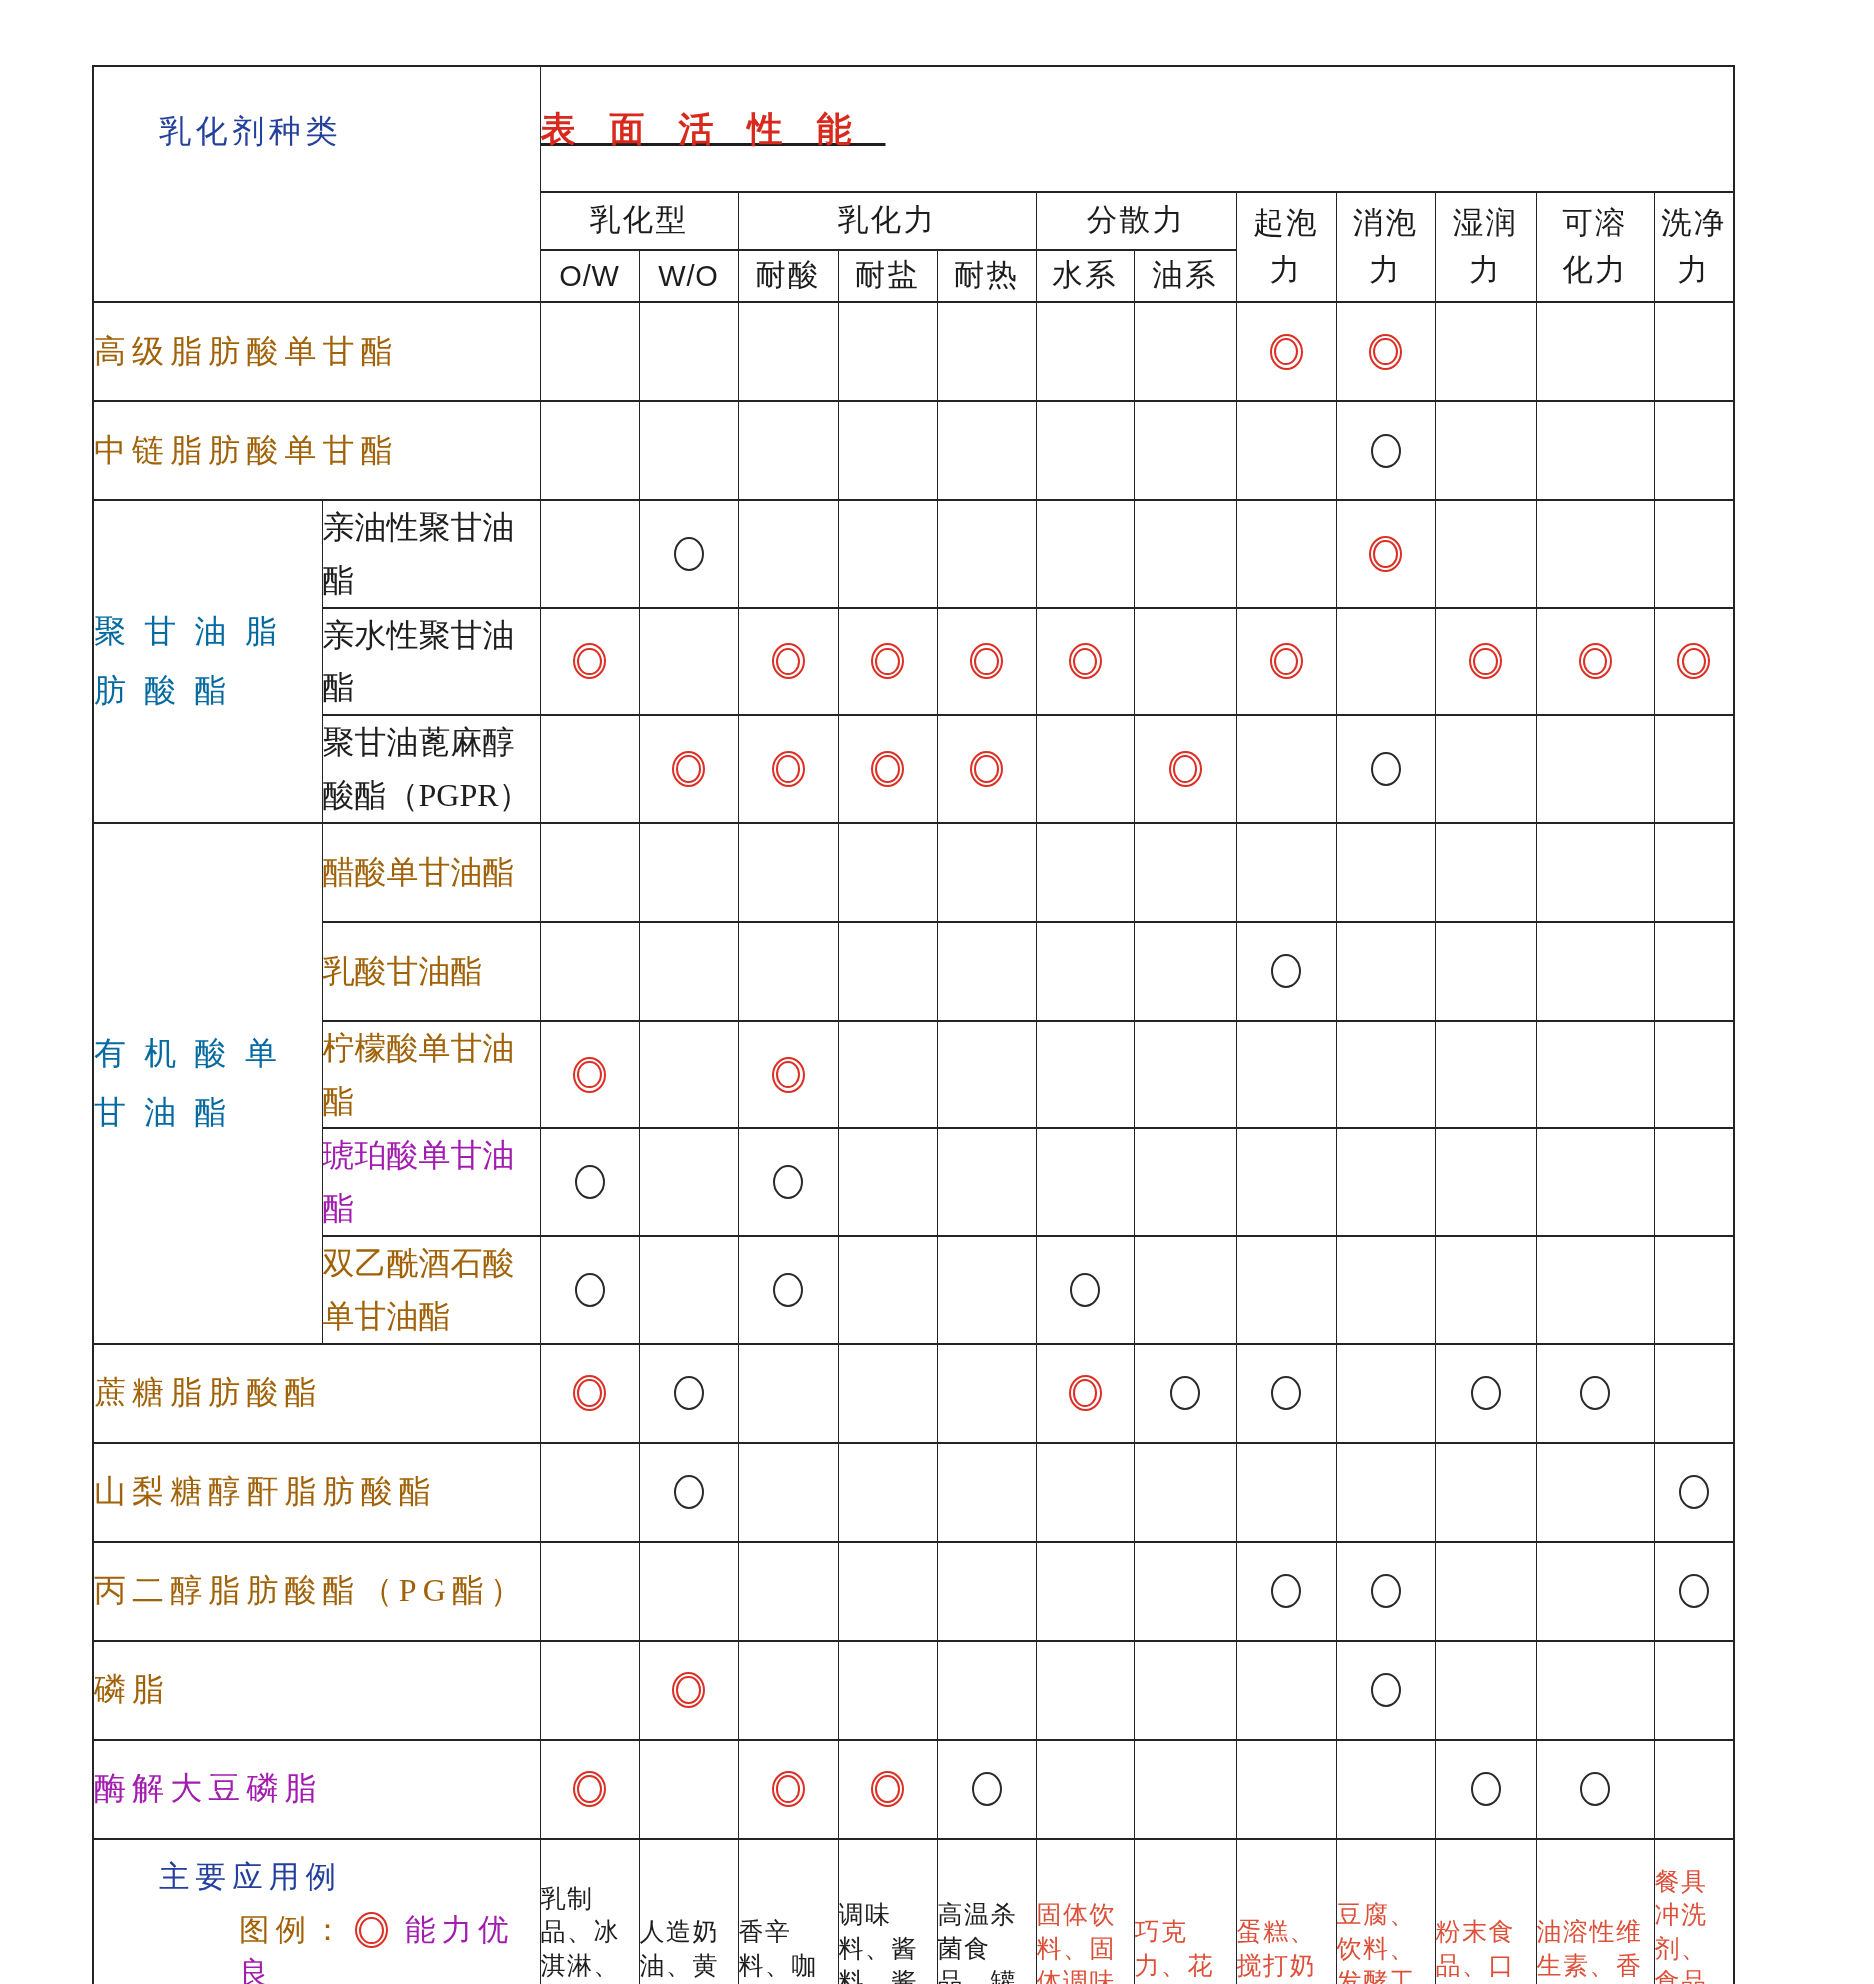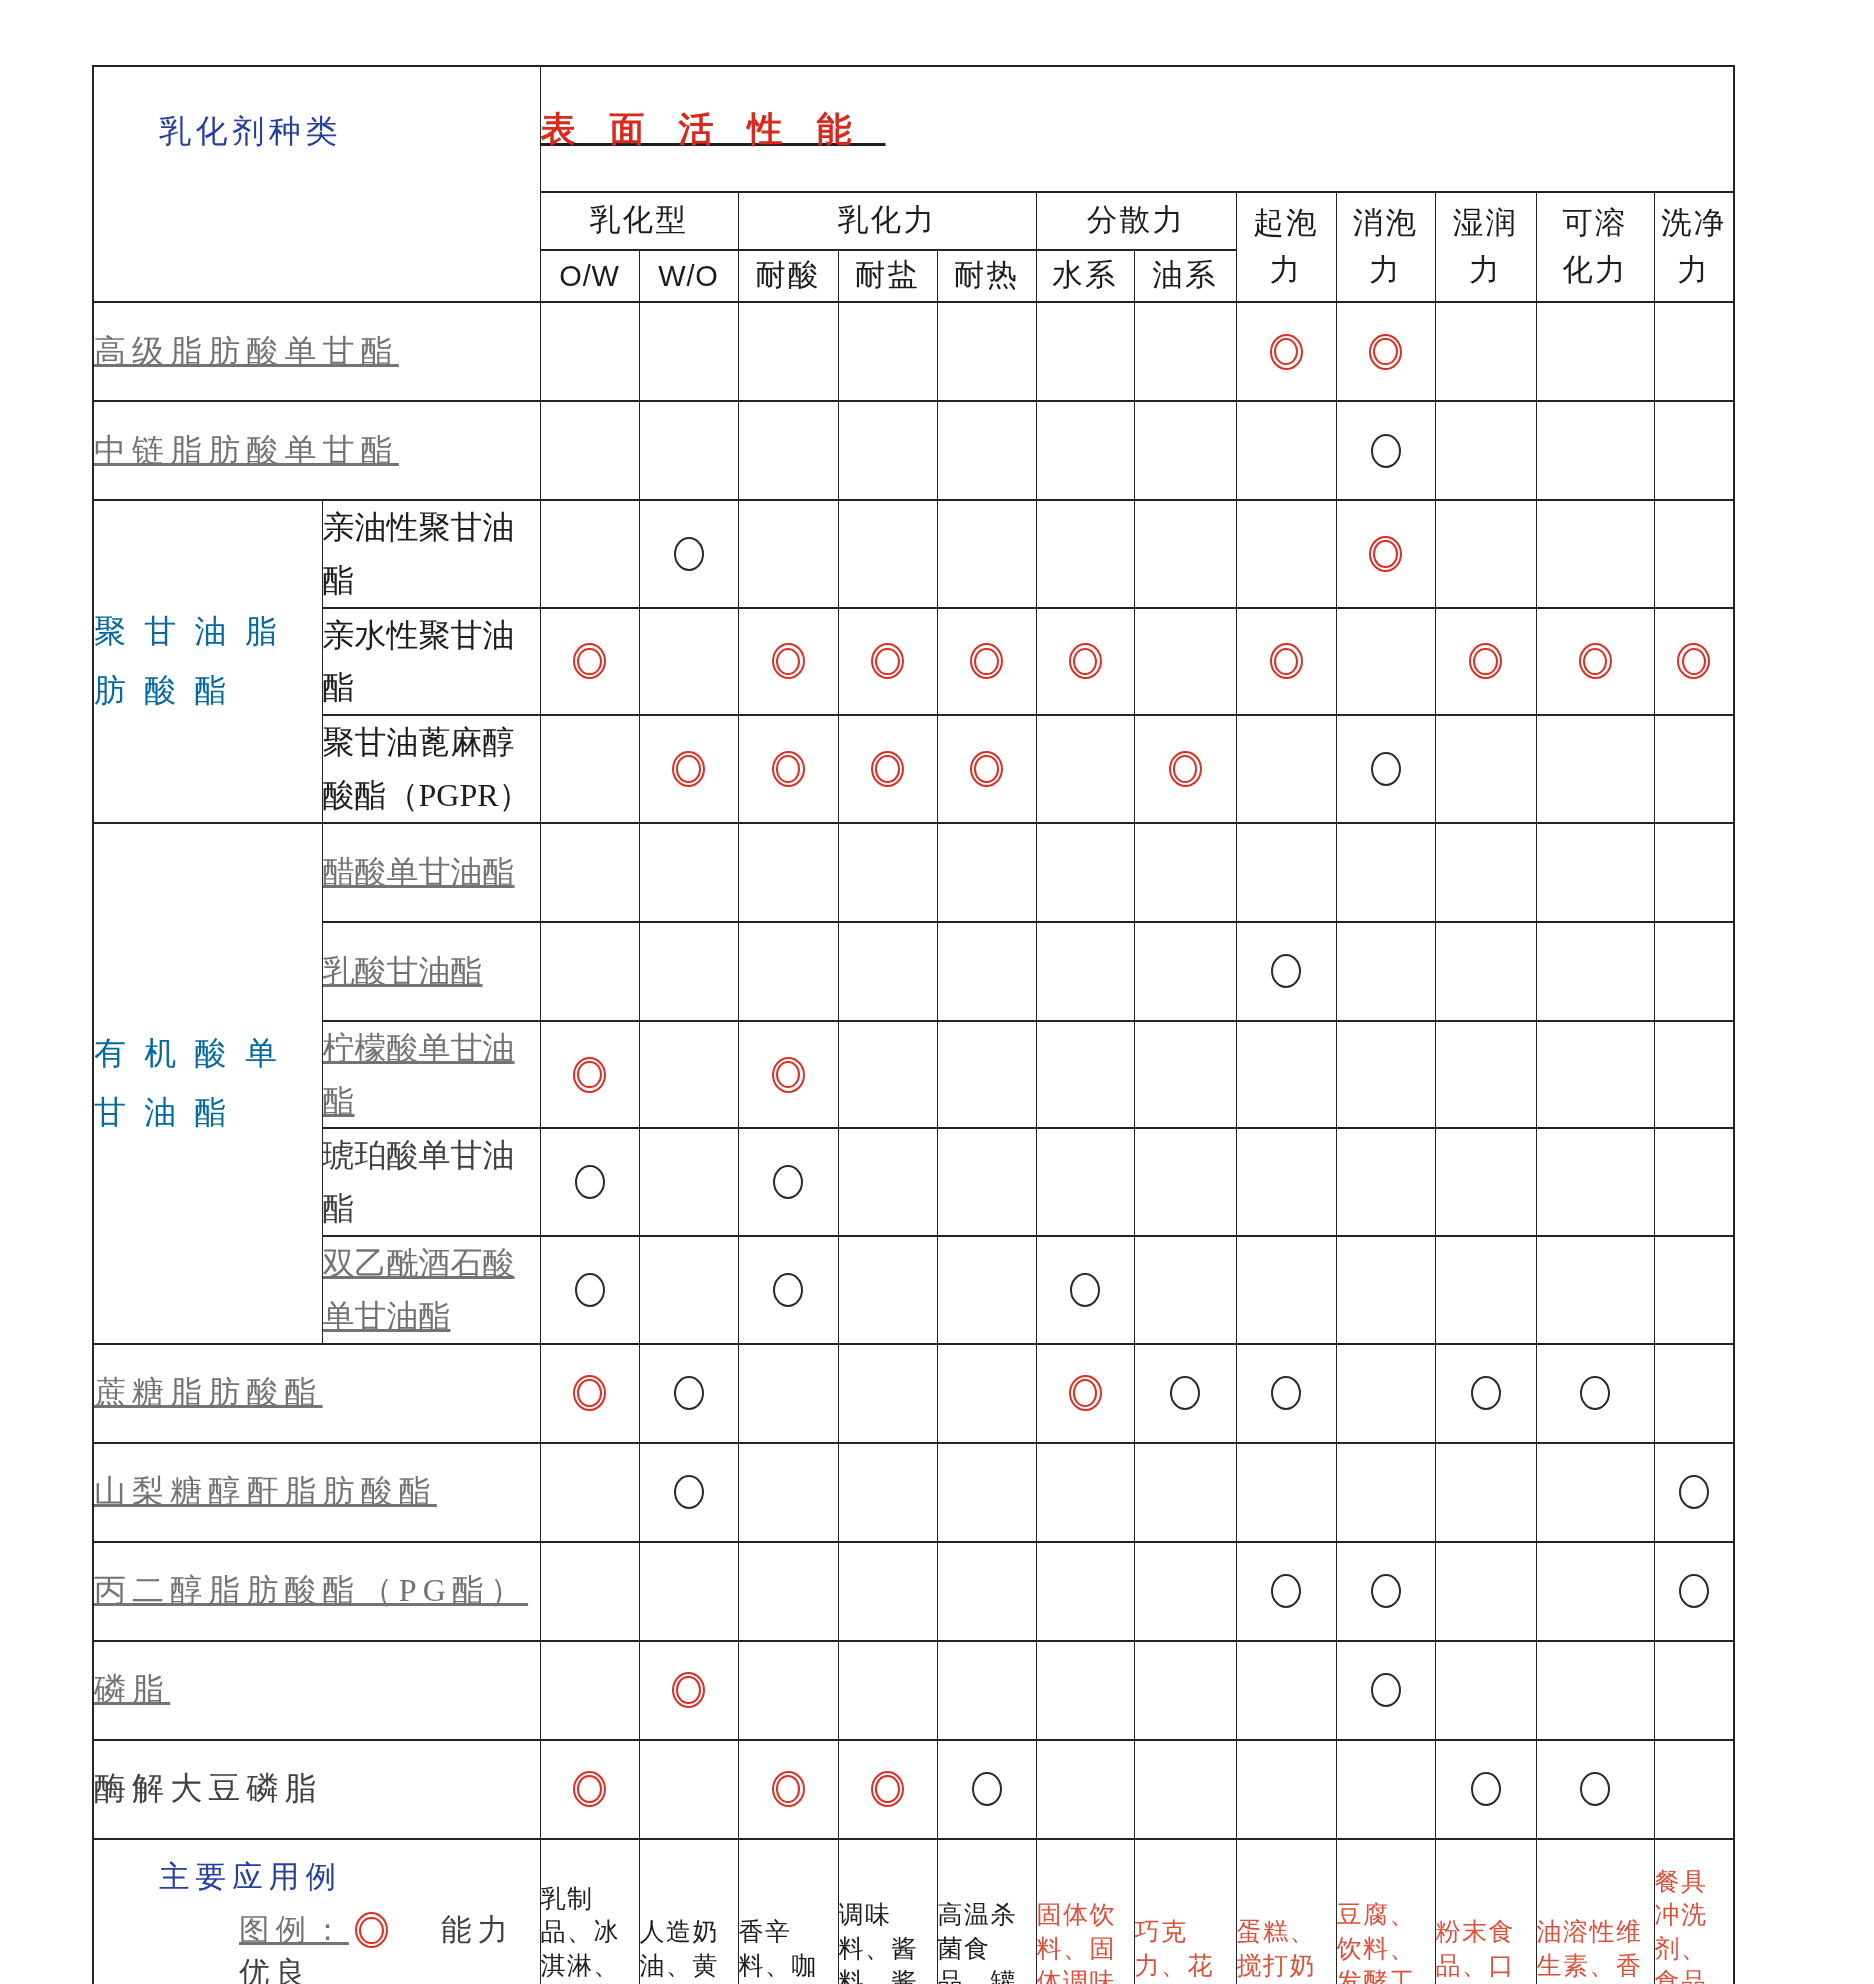--- a/index.html
+++ b/index.html
@@ -68,22 +68,22 @@
   td.label-cell{
     font-size:32px;letter-spacing:6.1px;
     padding-left:17px;text-align:left;
   }
   td.sublabel-cell{
     font-size:32px;letter-spacing:0px;
     padding-left:4.6px;text-align:left;
     line-height:1.65;
   }
   td.mark-cell{text-align:center;}
-  .c-blue{color:#737373;text-decoration:underline;}
-  .c-red{color:#404040;margin-left:36px;}
+  .c-blue{color:#a16207;}
+  .c-red{color:#a21caf;}
   .c-red_light{color:#DC4F38;}
   .c-ink{color:#1e1e1e;}
 
   .mark{display:inline-block;border-radius:50%;box-sizing:border-box;vertical-align:middle;}
   .mark-double{
     width:33px;height:36px;
     border:2.7px solid #DD2F24;
     position:relative;
   }
   .mark-double::after{

